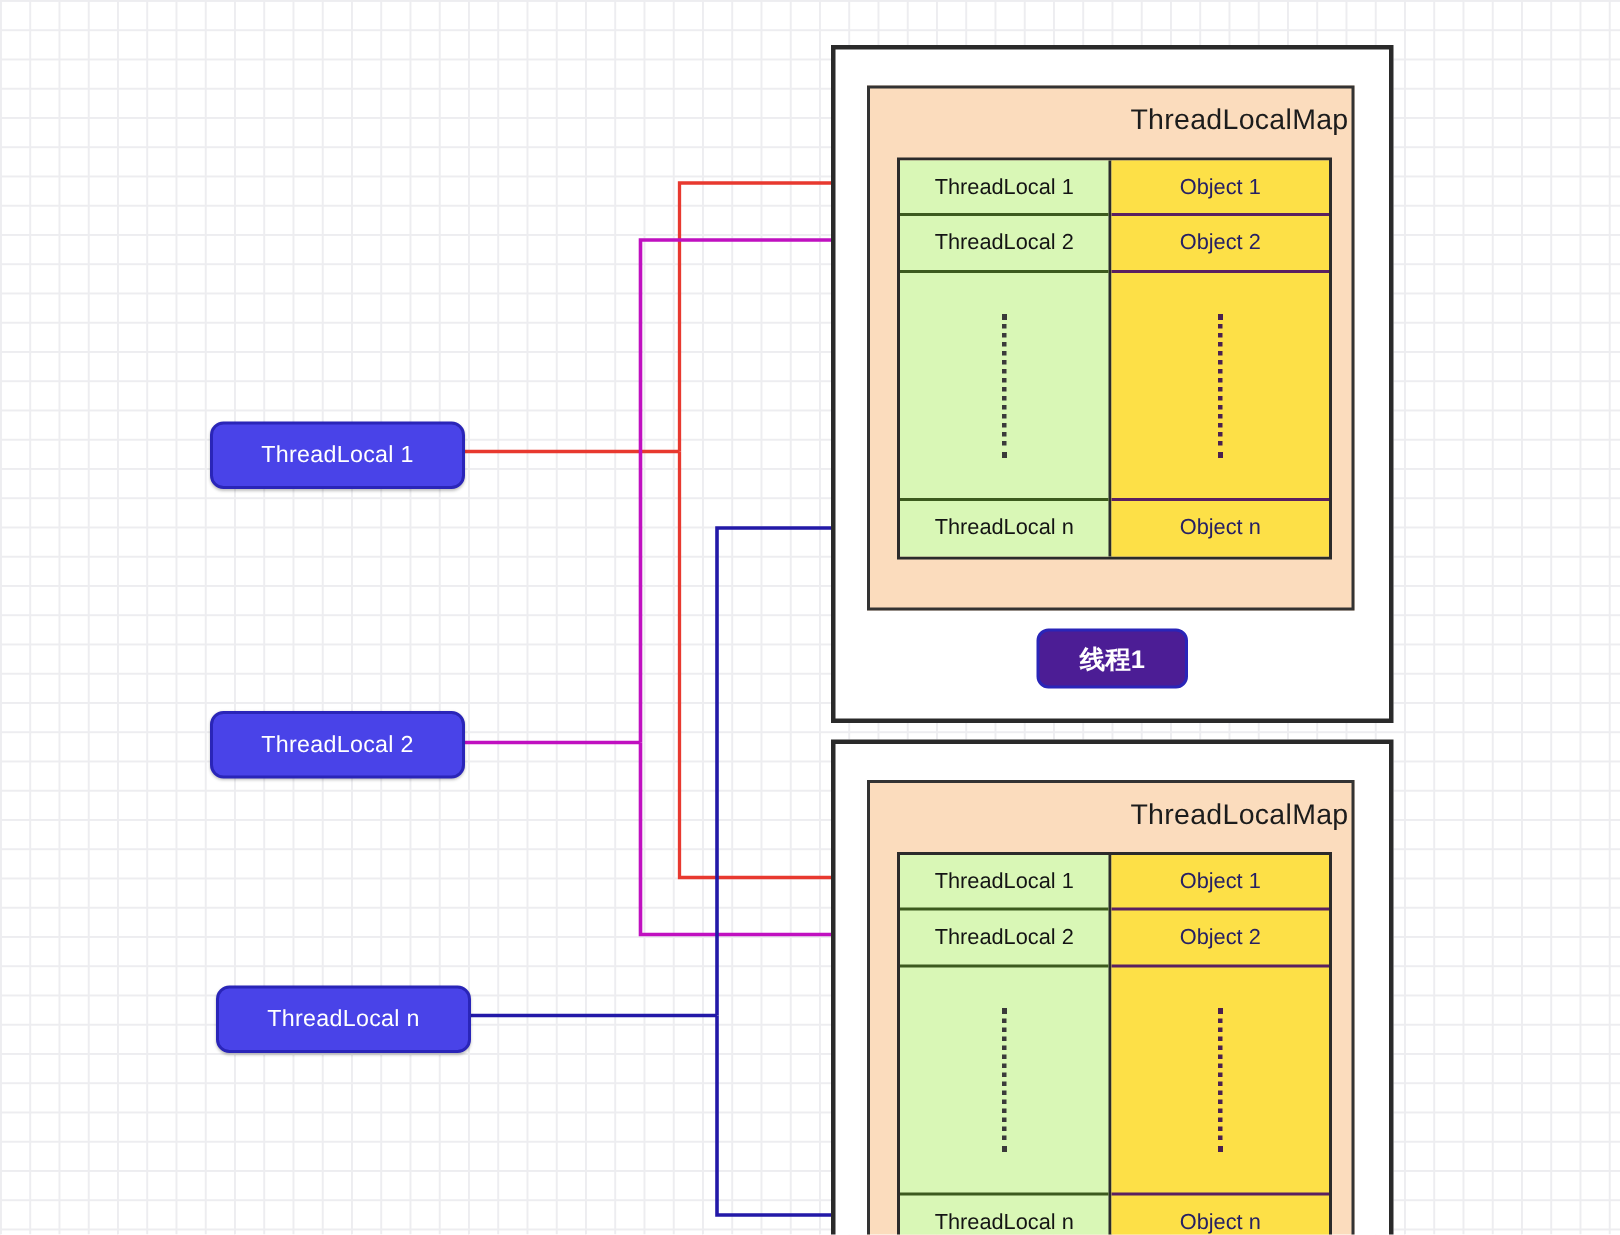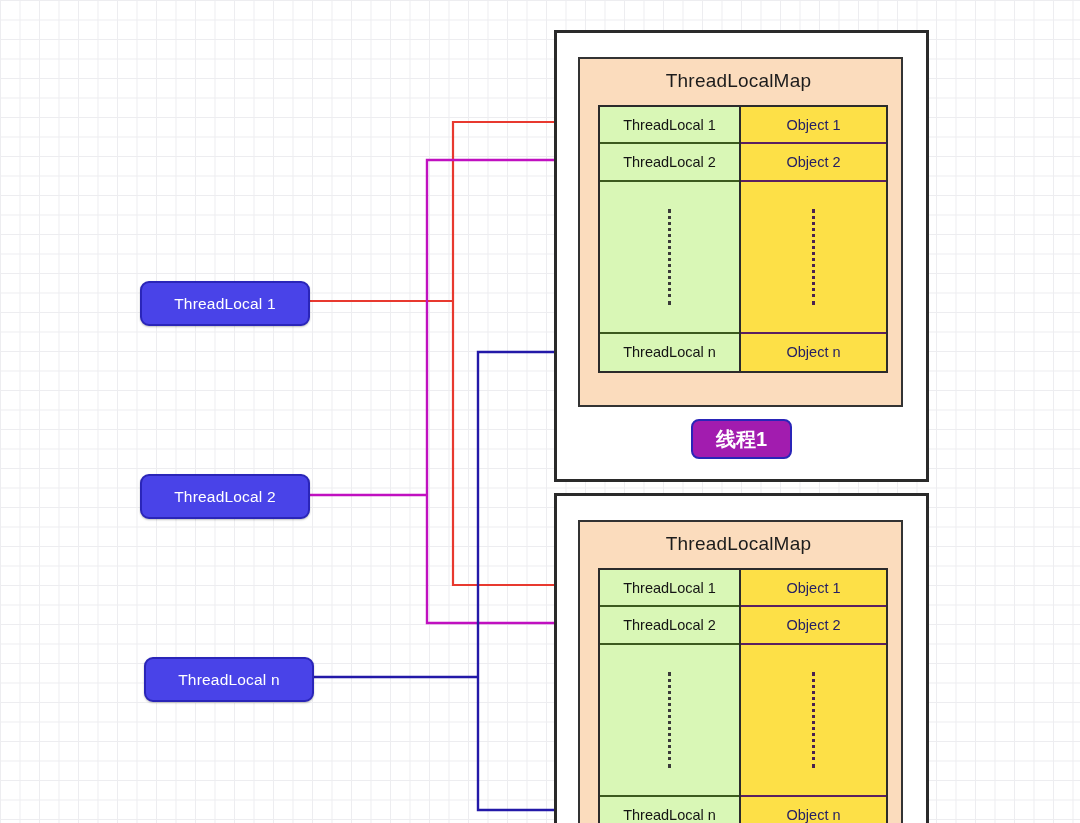--- a/index.html
+++ b/index.html
@@ -30,42 +30,42 @@
     border:2px solid #2a25b8;
     border-radius:9px;
     color:#ffffff;
     font-size:15.5px;
     display:flex;align-items:center;justify-content:center;
     box-shadow:0 1px 2px rgba(0,0,0,.25);
     letter-spacing:.2px;
   }
   .thread-badge{
     position:absolute;
-    background:#a21caf;
+    background:#4c1d95;
     border:2px solid #2a25b8;
     border-radius:8px;
     color:#ffffff;
-    font-size:20px;font-weight:bold;
+    font-size:17px;font-weight:bold;
     display:flex;align-items:center;justify-content:center;
   }
 
   
   .thread-box{
     position:absolute;
     background:#ffffff;
     border:3px solid #2a2a2a;
   }
   .map-box{
     position:absolute;
     background:#fbdcbd;
     border:2px solid #333333;
   }
   .map-title{
     position:absolute;left:0;right:0;
-    text-align:center;
+    text-align:right;
     color:#1c1c1c;
     font-size:19px;
     letter-spacing:.2px;
   }
 
   
   .kv-table{
     position:absolute;
     border:2px solid #2b2b2b;
     box-sizing:border-box;

